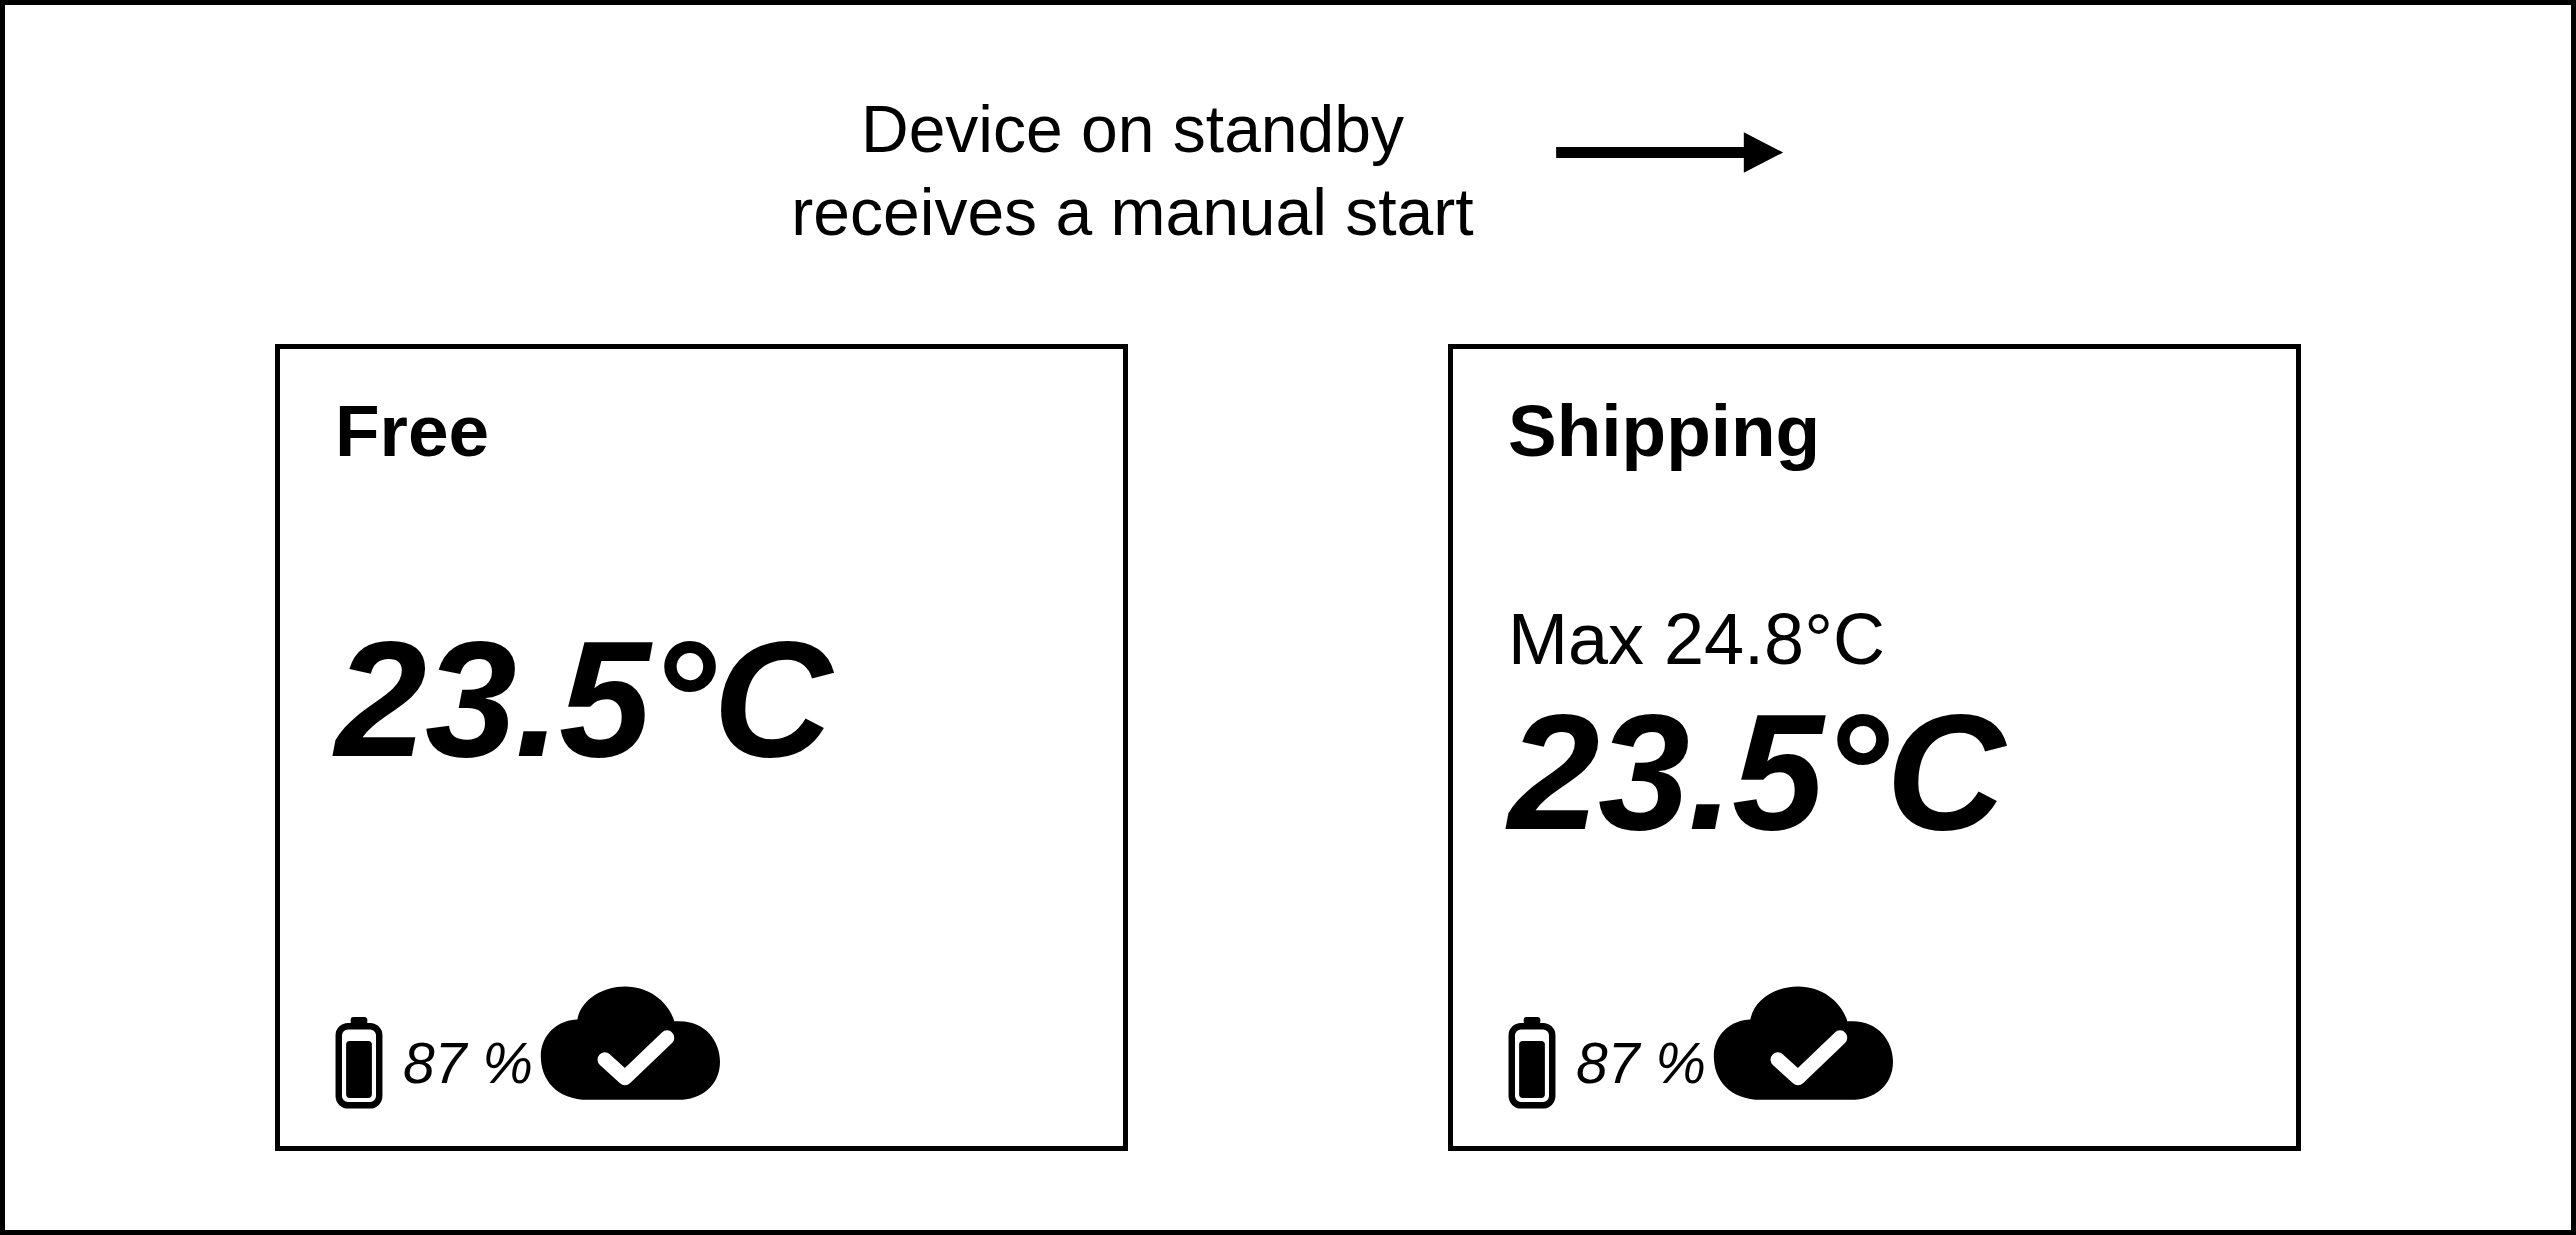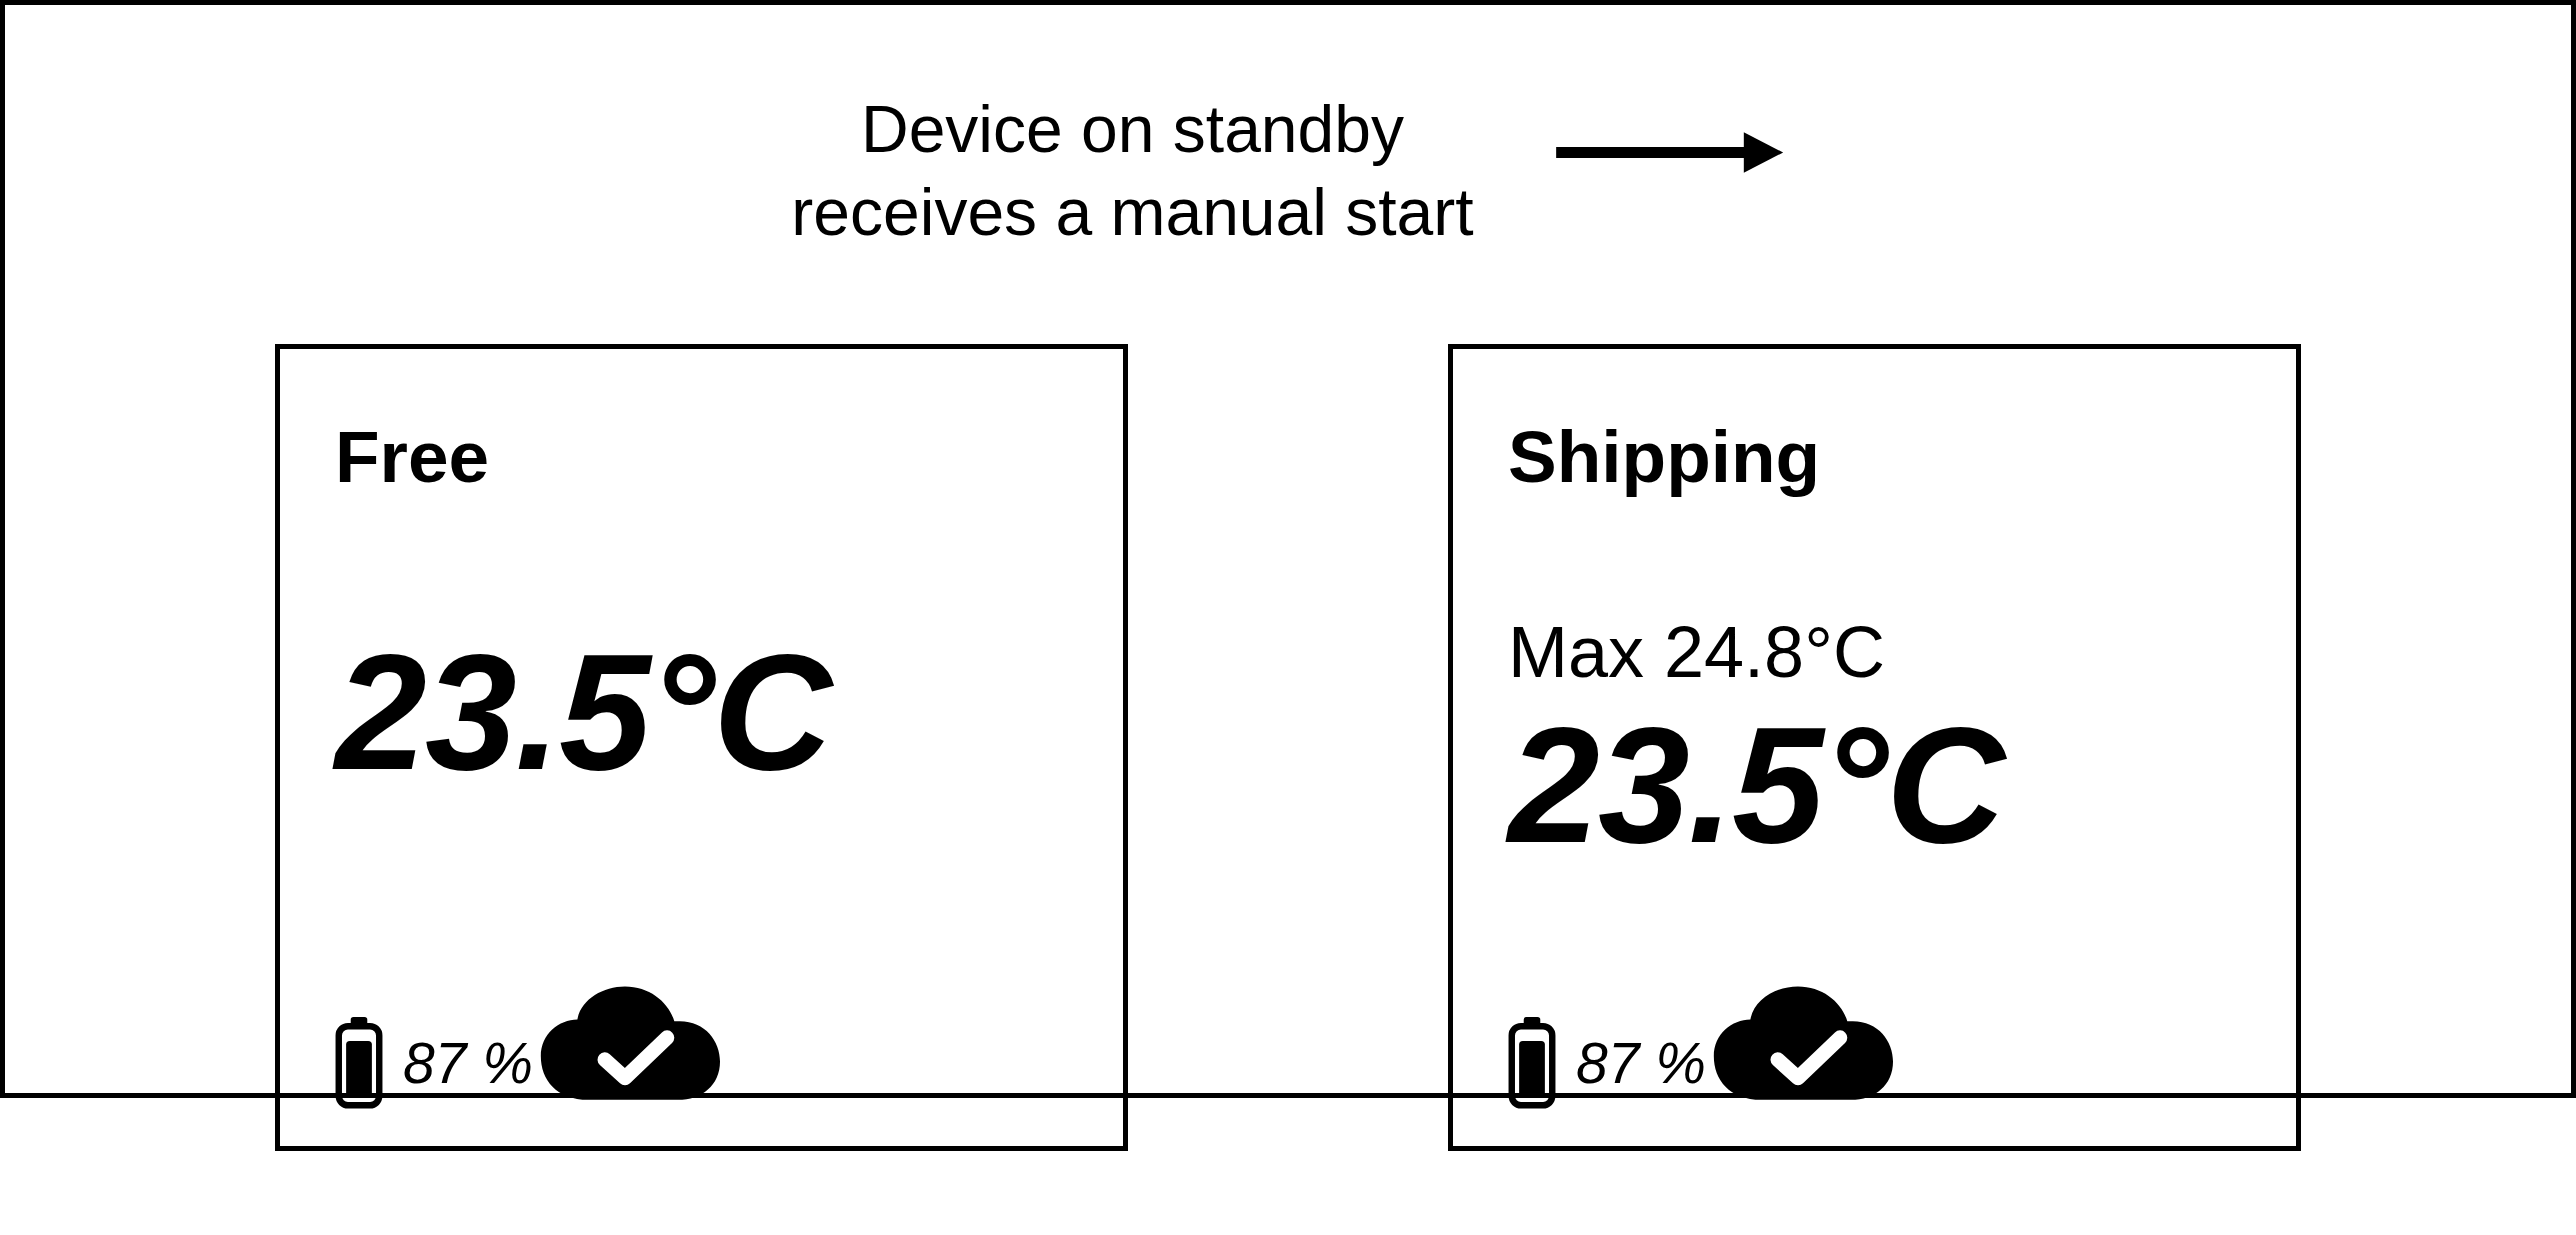--- a/index.html
+++ b/index.html
@@ -4,21 +4,21 @@
 <style>
   * { box-sizing: border-box; margin: 0; padding: 0; }
   html, body { width: 100%; height: 100%; }
   body {
     font-family: "Avenir Next", "Avenir", "Segoe UI", "Helvetica Neue", Arial, sans-serif;
     background: #fff;
     color: #000;
   }
   .outer {
     width: 2576px;
-    height: 1098px;
+    height: 1235px;
     border: 5.5px solid #000;
     position: relative;
     background: #fff;
   }
   .captions {
     position: absolute;
     top: 83px;
     left: 0;
     width: 100%;
     display: flex;
@@ -46,21 +46,21 @@
     left: 0;
     width: 100%;
     display: flex;
     justify-content: space-around;
     padding: 0 110px;
   }
   .device {
     width: 853px;
     height: 807px;
     border: 5.5px solid #000;
-    padding: 66px 55px 37px 55px;
+    padding: 40px 55px 37px 55px;
     display: flex;
     flex-direction: column;
     justify-content: space-between;
   }
   .status {
     font-size: 73px;
     font-weight: 600;
   }
   .readings {
     display: flex;

